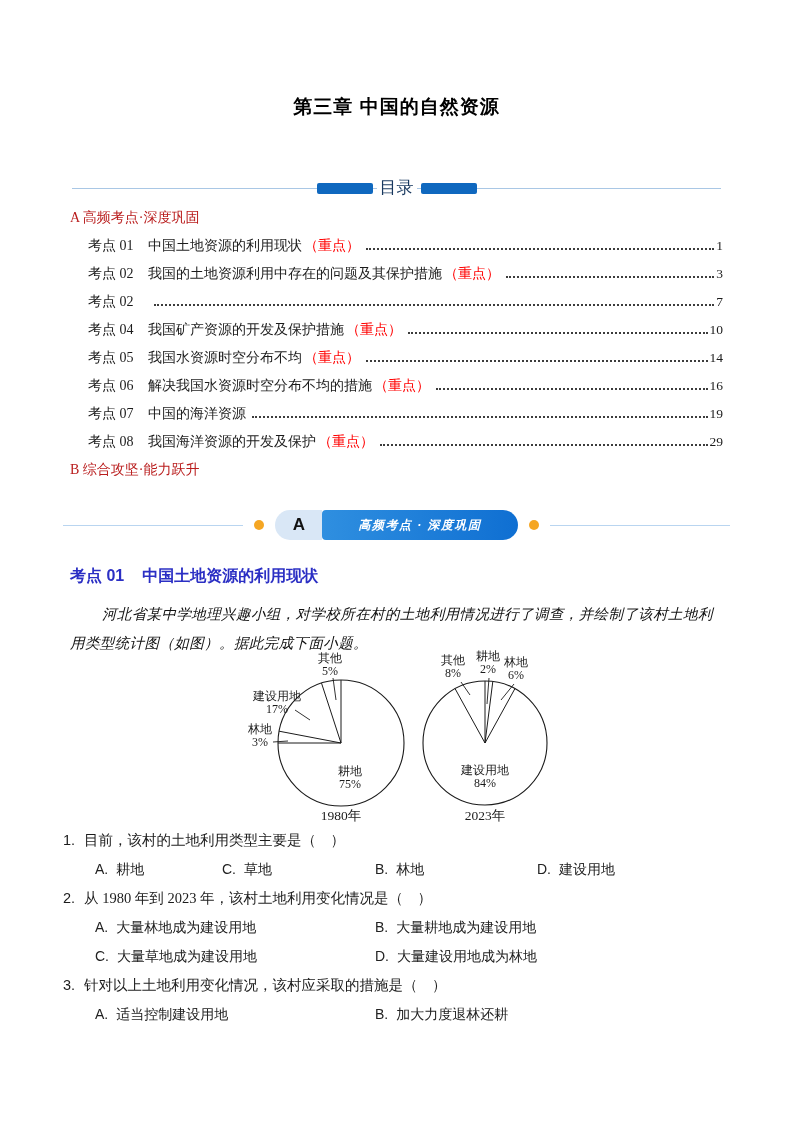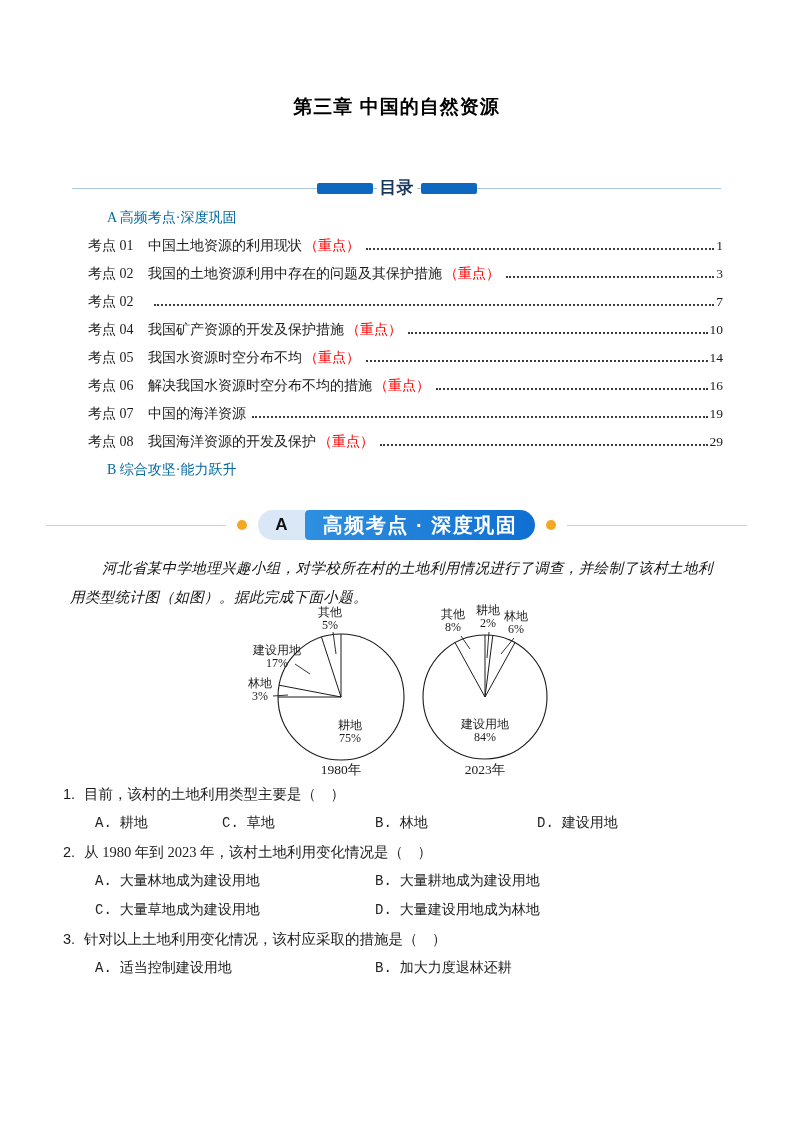--- a/index.html
+++ b/index.html
@@ -20,50 +20,50 @@
   
   .toc-header{position:relative;margin-top:56px;height:20px;}
   .toc-rule{position:absolute;left:2px;right:2px;top:10px;border-top:1px solid #a9c7e5;}
   .toc-center{
     position:absolute;left:0;right:0;top:0;height:20px;
     display:flex;justify-content:center;align-items:center;gap:4px;
   }
   .toc-bar{width:56px;height:11px;background:#0f68bf;border-radius:2px;position:relative;z-index:2;}
   .toc-title{
     font-family:"Liberation Sans","DejaVu Sans",sans-serif;
-    font-size:17px;font-weight:bold;color:#17375e;background:#fff;
+    font-size:17px;font-weight:normal;color:#17375e;background:#fff;
     padding:0 3px;position:relative;z-index:2;line-height:20px;
   }
 
   
   .toc-list{margin-top:6px;font-size:14px;line-height:28px;}
-  .toc-section{color:#0369a1;margin-left:37px;}
+  .toc-section{color:#b91c1c;}
   .toc-entry{display:flex;align-items:baseline;padding-left:18px;height:28px;}
   .toc-num{width:60px;flex:0 0 60px;}
   .toc-entry-title{white-space:nowrap;}
   .toc-imp{color:#ff0000;margin-left:2px;white-space:nowrap;}
   .toc-dots{flex:1 1 auto;border-bottom:2px dotted #3c3c3c;margin:0 2px 5px 6px;min-width:10px;}
   .toc-page{flex:0 0 auto;font-size:13.5px;}
 
   
   .banner-row{margin-top:26px;display:flex;align-items:center;justify-content:center;height:30px;}
   .banner-line{flex:0 0 180px;height:0;border-top:1.5px solid #b9d5f0;}
   .banner-dot{width:10px;height:10px;border-radius:50%;background:#f5a623;margin:0 11px;flex:0 0 auto;}
   .badge{display:flex;align-items:stretch;height:30px;flex:0 0 auto;}
   .badge-a{
     background:#d9e7f6;border-radius:15px 0 0 15px;width:47px;
     display:flex;align-items:center;justify-content:center;
     font-family:"Liberation Sans","DejaVu Sans",sans-serif;
     font-size:17px;font-weight:bold;color:#111;
   }
   .badge-label{
     background:linear-gradient(90deg,#2f8fe0,#0f6fd2);border-radius:4px 15px 15px 4px;
-    display:flex;align-items:center;justify-content:center;padding:0 18px;
-    font-family:"Liberation Sans","DejaVu Sans",sans-serif;
-    font-size:20px;font-weight:bold;color:#fff;letter-spacing:1.5px;
+    display:flex;align-items:center;justify-content:center;padding:0 36px;
+    font-family:"Liberation Sans","DejaVu Sans",sans-serif;
+    font-size:12px;font-weight:bold;color:#fff;letter-spacing:1.5px;font-style:italic;
   }
 
   
   .kaodian-heading{
     margin-top:26px;
     font-family:"Liberation Sans","DejaVu Sans",sans-serif;
     font-size:16px;font-weight:bold;color:#2b2fc4;line-height:20px;
   }
   .kaodian-heading .kd-num{margin-right:18px;}
 
@@ -78,21 +78,21 @@
   .pie-label{font:12px "Liberation Serif","DejaVu Serif",serif;fill:#1b1b1b;}
   .pie-caption{font:13.5px "Liberation Serif","DejaVu Serif",serif;fill:#1b1b1b;}
 
   
   .questions{margin-left:-7px;}
   .q-stem{font-size:14.5px;line-height:29px;}
   .q-num{font-family:"Liberation Sans","DejaVu Sans",sans-serif;margin-right:9px;}
   .q-options{margin-left:32px;line-height:29px;}
   .q-options.cols-4{display:grid;grid-template-columns:127px 153px 162px auto;}
   .q-options.cols-2{display:grid;grid-template-columns:280px auto;}
-  .opt{font-family:Liberation Mono, monospace;font-size:14px;color:#222;}
+  .opt{font-family:Liberation Sans, sans-serif;font-size:14px;color:#222;}
   .opt-letter{margin-right:8px;}
 </style>
 </head>
 <body>
 
 <div class="content">
 
   <div class="page-title">第三章 中国的自然资源</div>
 
   <div class="toc-header">
@@ -168,20 +168,23 @@
     <span class="banner-line"></span>
     <span class="banner-dot"></span>
     <span class="badge">
       <span class="badge-a">A</span>
       <span class="badge-label">高频考点 · 深度巩固</span>
     </span>
     <span class="banner-dot"></span>
     <span class="banner-line"></span>
   </div>
 
+  <div class="kaodian-heading">
+    <span class="kd-num">考点 01</span><span>中国土地资源的利用现状</span>
+  </div>
 
   <div class="intro">河北省某中学地理兴趣小组，对学校所在村的土地利用情况进行了调查，并绘制了该村土地利用类型统计图（如图）。据此完成下面小题。</div>
 
   <div class="charts">
     <svg width="166" height="178" viewBox="0 0 166 178">
         <circle cx="100" cy="95" r="63" fill="none" stroke="#1b1b1b" stroke-width="1.1"></circle>
         <line x1="100" y1="95" x2="100.0" y2="32.0" stroke="#1b1b1b" stroke-width="1"></line>
         <line x1="100" y1="95" x2="37.0" y2="95.0" stroke="#1b1b1b" stroke-width="1"></line>
         <line x1="100" y1="95" x2="38.1" y2="83.2" stroke="#1b1b1b" stroke-width="1"></line>
         <line x1="100" y1="95" x2="80.5" y2="35.1" stroke="#1b1b1b" stroke-width="1"></line>

